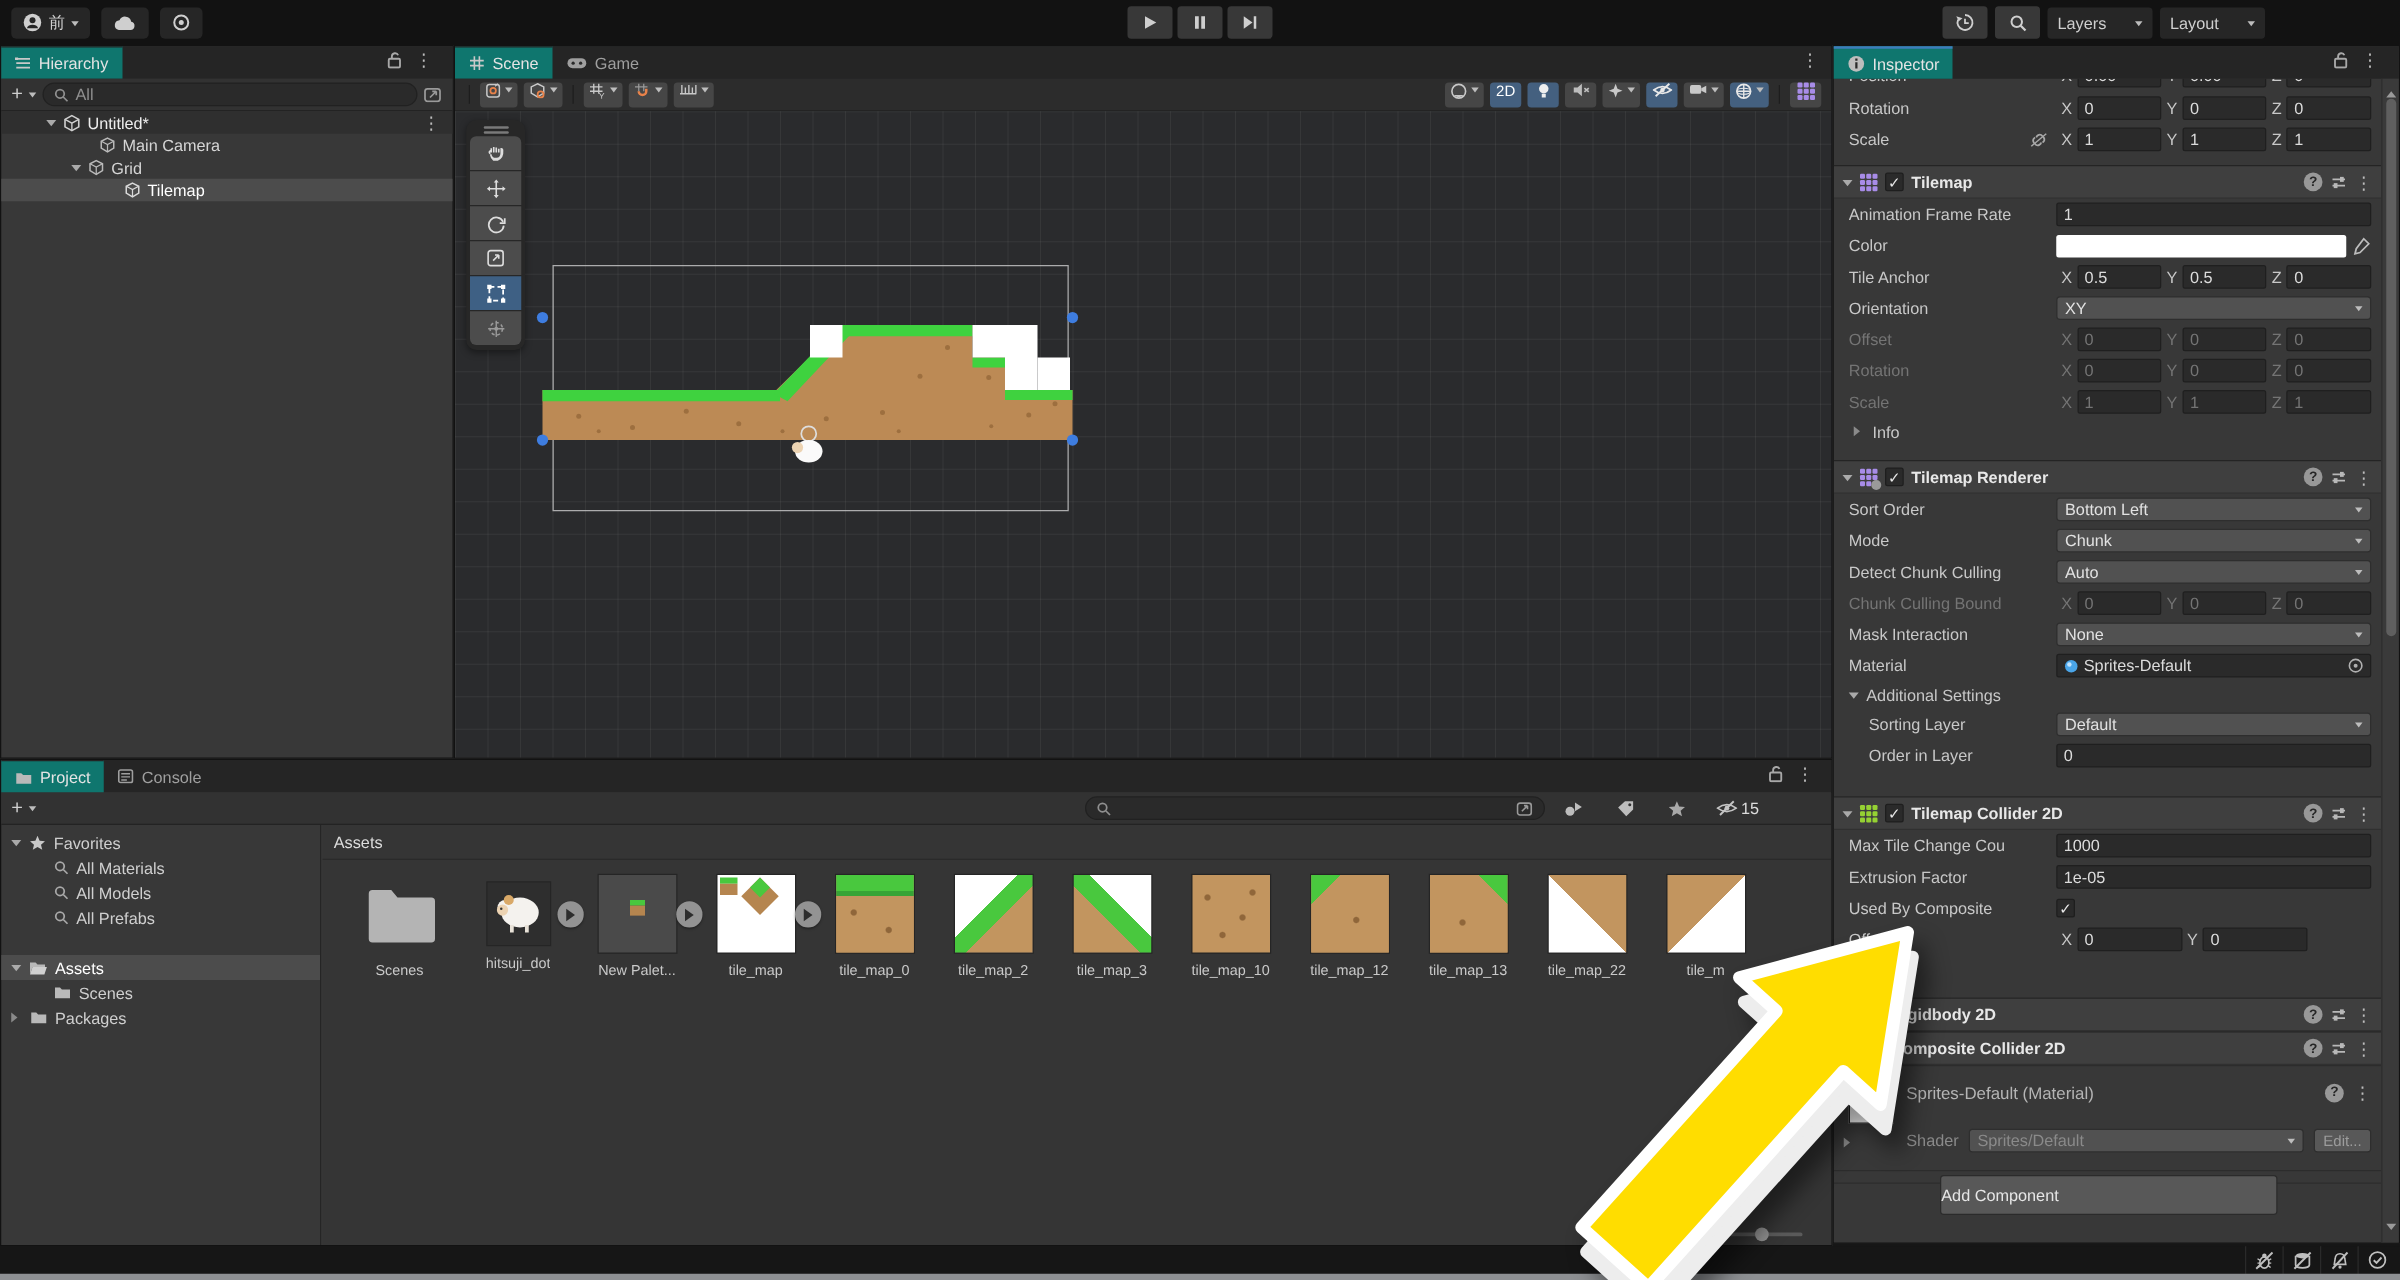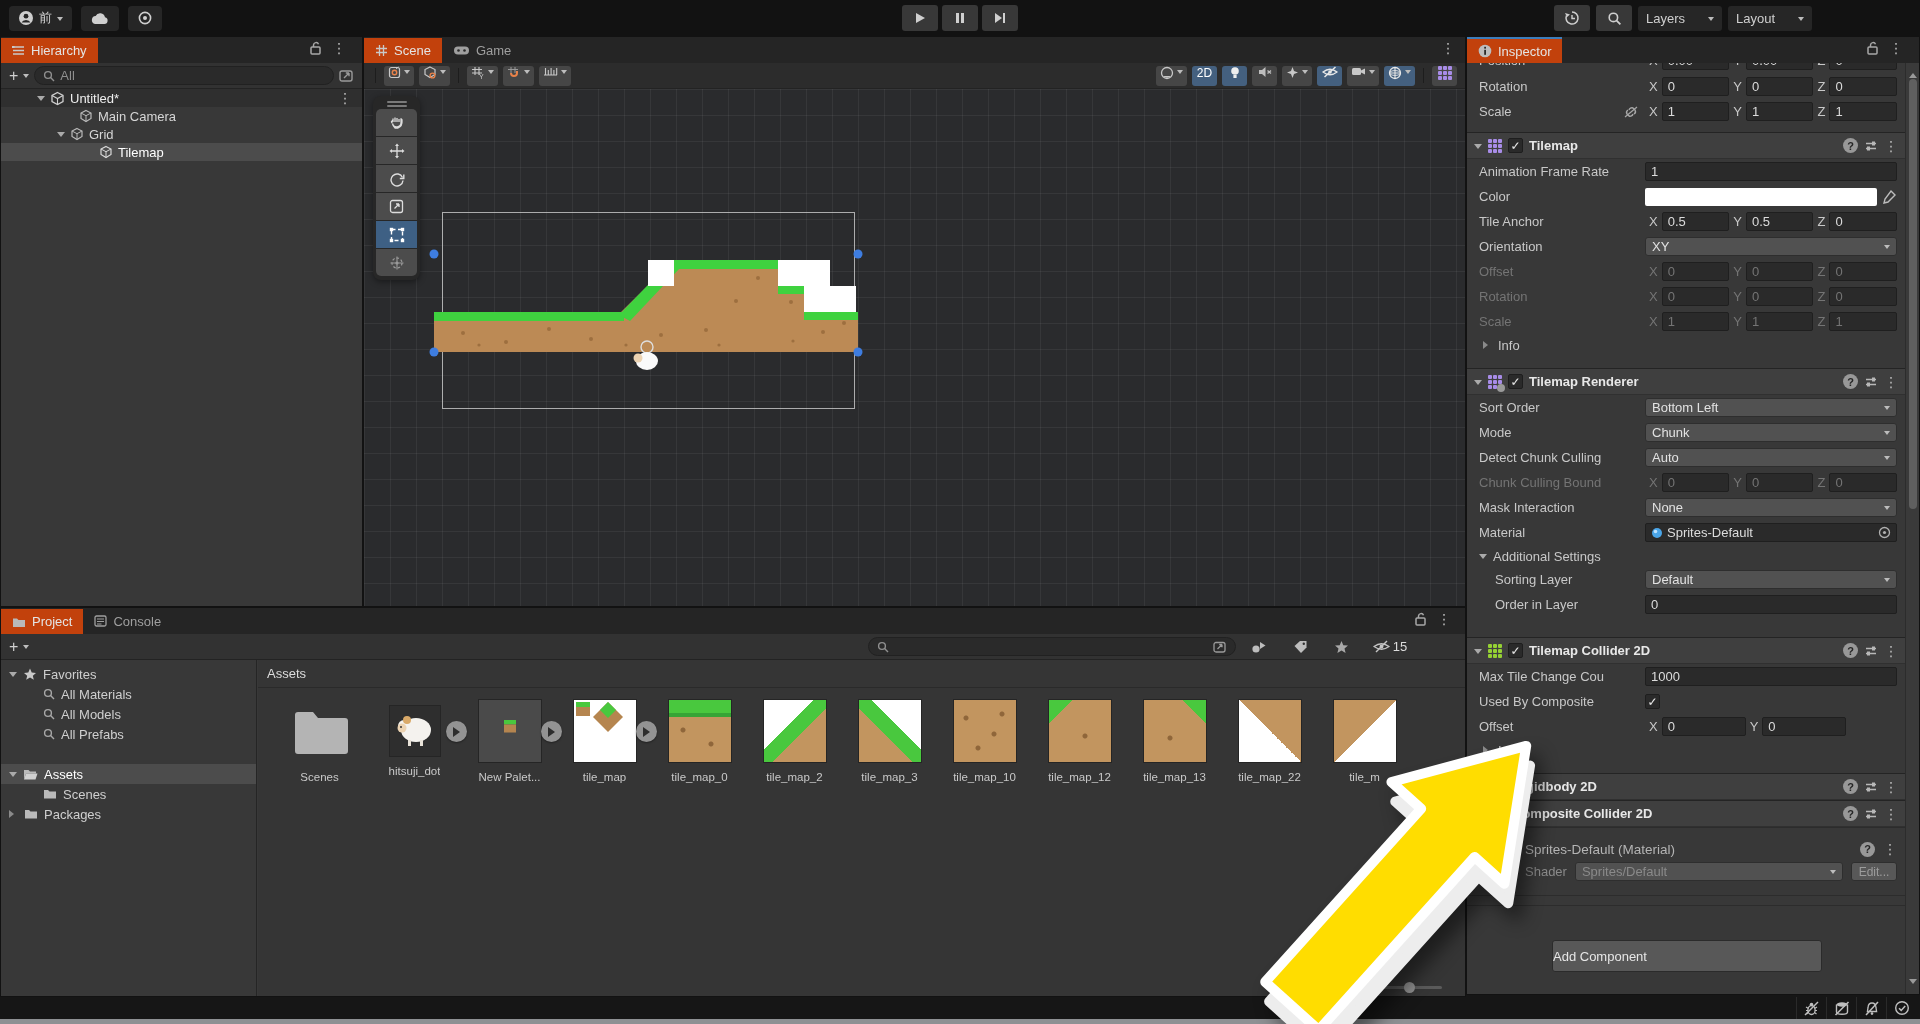--- a/index.html
+++ b/index.html
@@ -10,21 +10,21 @@
 #topbar{position:absolute;left:0;top:0;width:1920px;height:36px;background:#121212;display:flex;align-items:center}
 .tb-btn{height:25px;background:#262626;border-radius:4px;display:flex;align-items:center;justify-content:center;gap:5px;padding:0 9px;margin-left:9px;color:#cfcfcf}
 .caret{width:0;height:0;border:3.5px solid transparent;border-top:4.5px solid #bdbdbd;margin-top:4px}
 .playbtns{position:absolute;left:902px;top:5px;display:flex;gap:4px}
 .pbtn{width:36px;height:26px;background:#383838;border-radius:3px;display:flex;align-items:center;justify-content:center}
 .tb-right{position:absolute;right:108px;top:5px;display:flex;gap:6px;align-items:center}
 .dd-top{width:84px;height:25px;background:#262626;border-radius:3px;display:flex;align-items:center;justify-content:space-between;padding:0 8px;color:#cfcfcf}
 
 .tabbar{position:absolute;left:0;top:0;right:0;height:26px;background:#252525;display:flex;align-items:flex-end}
 .tab{height:26px;display:flex;align-items:center;gap:6px;padding:0 11px;color:#9f9f9f;font-size:13px}
-.tab.active{background:#c2410c;color:#e4e4e4;border-top:1px solid #232323}
+.tab.active{background:#0f766e;color:#e4e4e4;border-top:1px solid #232323}
 .tab.active.blue{border-top:2px solid #3d7dbb}
 .panel-ctl{position:absolute;top:4px;display:flex;gap:10px;align-items:center}
 .kebab{color:#bdbdbd;font-size:14px;line-height:1}
 
 .subbar{position:absolute;left:0;top:26px;right:0;height:26px;background:#323232;border-bottom:1px solid #232323;display:flex;align-items:center;padding:0 8px;gap:5px}
 .search{height:19px;background:#2a2a2a;border:1px solid #212121;border-radius:10px;display:flex;align-items:center;gap:5px;padding:0 8px;color:#8f8f8f}
 .plus{color:#cfcfcf;font-size:16px;line-height:1}
 
 #hierarchy{left:0;top:36px;width:363px;height:571px}
 .hrow{height:18px;display:flex;align-items:center;gap:5px;font-size:13px;color:#d6d6d6}
@@ -938,20 +938,24 @@
             <rect x="8" y="2.5" width="3" height="4" fill="#b8b8b8"></rect>
             <rect x="3" y="7.5" width="3" height="4" fill="#b8b8b8"></rect>
           </svg>
         <span class="kebab">⋮</span>
       </div>
       <div class="irow">
         <span class="ilbl">Max Tile Change Cou</span>
         <span class="tf">1000</span>
       </div>
       <div class="irow">
+        <span class="ilbl">Extrusion Factor</span>
+        <span class="tf">1e-05</span>
+      </div>
+      <div class="irow">
         <span class="ilbl">Used By Composite</span>
         <span class="cb">✓</span>
       </div>
       <div class="irow">
         <span class="ilbl">Offset</span>
         <div class="xyz">
           <span class="ax">X</span>
             <span class="tf tfx" style="flex:0 0 84px">0</span>
           <span class="ax">Y</span>
             <span class="tf tfx" style="flex:0 0 84px">0</span>
@@ -994,21 +998,21 @@
 
       <div style="position:relative;border-top:1px solid #2c2c2c;padding:10px 8px 14px 12px">
         <div style="display:flex;gap:10px">
           <div style="width:36px;height:36px;background:#fff;border:1px solid #1f1f1f"></div>
           <div style="flex:1">
             <div style="display:flex;align-items:center;height:22px">
               <span style="color:#b4b4b4;font-size:13.5px;flex:1">Sprites-Default (Material)</span>
               <span class="help">?</span>
               <span class="kebab" style="margin-left:8px">⋮</span>
             </div>
-            <div style="display:flex;align-items:center;gap:8px;margin-top:2px">
+            <div style="display:flex;align-items:center;gap:8px;margin-top:18px">
               <span style="color:#8a8a8a">Shader</span>
               <div class="dd" style="color:#8a8a8a">
                   <span>Sprites/Default</span>
                   <span class="caret"></span>
                 </div>
               <div class="matbtn">
                   <span>Edit...</span>
                 </div>
             </div>
           </div>

